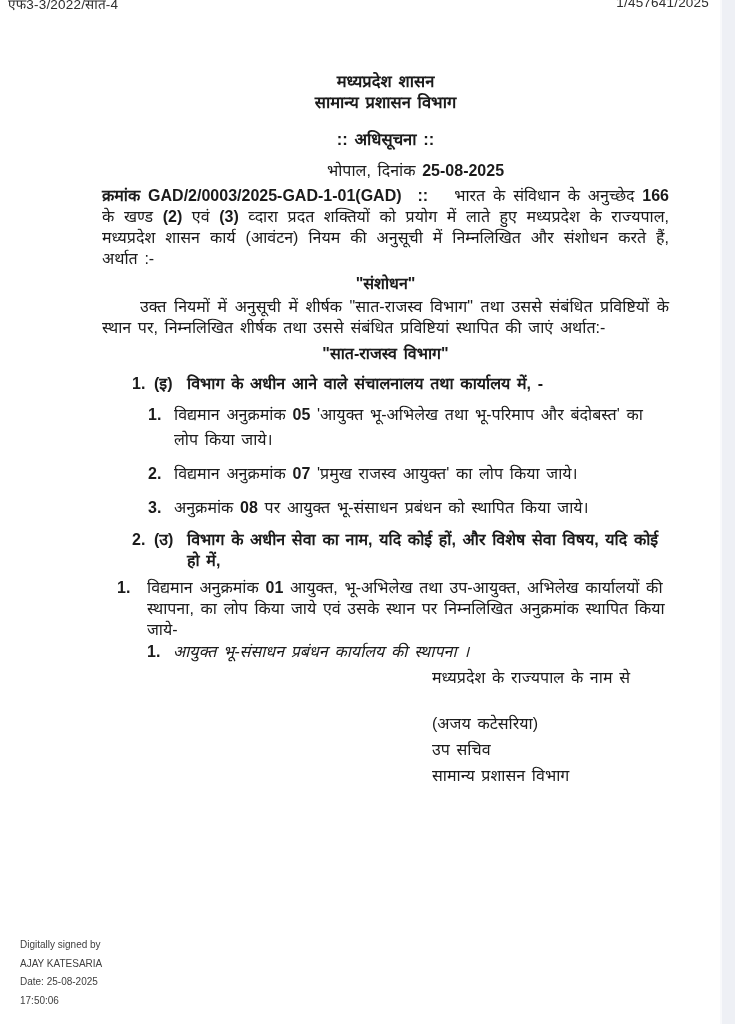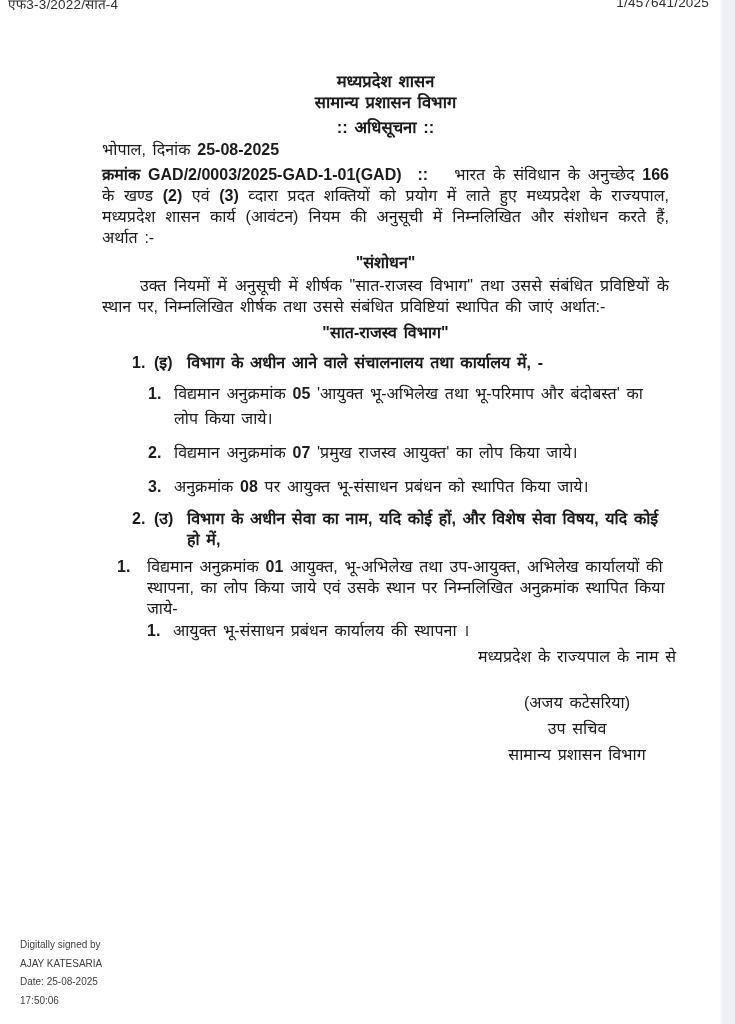--- a/index.html
+++ b/index.html
@@ -22,22 +22,22 @@
     position: absolute; top: -5px; left: 8px; right: 26px;
     display: flex; justify-content: space-between;
     font-size: 13.5px; color: #2d2d2d; letter-spacing: 0.2px;
   }
   .doc {
     position: absolute; top: 71px; left: 102px; width: 567px;
     font-size: 16px; line-height: 21px;
     word-spacing: 0.14em;
   }
   .letterhead { text-align: center; font-weight: bold; font-size: 16.5px; line-height: 21px; }
-  .doc-type { text-align: center; font-weight: bold; font-size: 16.5px; margin-top: 4px; }
-  .date-line { text-align: left; margin-right: -60px; margin-top: 1px; }
+  .doc-type { text-align: center; font-weight: bold; font-size: 16.5px; margin-top: 16px; }
+  .date-line { text-align: center; margin-right: -60px; margin-top: 10px; }
   .b { font-weight: bold; }
   .opening { text-align: justify; margin-top: 4px; }
   .opening .sep { padding: 0 26px 0 16px; font-weight: bold; }
   .center-head { text-align: center; font-weight: bold; margin-top: 4px; }
   .para2 { text-align: justify; text-indent: 38px; margin-top: 2px; }
   .division-head { text-align: center; font-weight: bold; margin-top: 5px; }
 
   .sec-heading { display: flex; font-weight: bold; margin-top: 9px; padding-left: 30px; }
   .sec-heading .sn { flex: none; width: 22px; }
   .sec-heading .sc { flex: none; width: 33px; }
@@ -47,25 +47,25 @@
   .li { display: flex; margin-bottom: 9px; line-height: 25px; }
   .li .n { flex: none; width: 26px; font-weight: bold; }
   .li .t { flex: 1; }
 
   .sec2 .st { padding-right: 4px; }
   .item-2 { display: flex; margin-left: 15px; margin-top: 6px; line-height: 21px; }
   .item-2 .n { flex: none; width: 30px; font-weight: bold; }
   .item-2 .t { flex: 1; }
   .subitem { display: flex; margin-left: 45px; margin-top: 1px; line-height: 21px; }
   .subitem .n { flex: none; width: 26px; font-weight: bold; }
-  .subitem .t { flex: 1; }
+  .subitem .t { flex: 1; font-style: italic; }
 
   .sig-block {
     width: 290px; margin-left: 330px; margin-top: 2px;
-    text-align: center; line-height: 27px;
+    line-height: 27px;
   }
   .sig-name-block { margin-top: 20px; line-height: 26px; }
 
   .digital-sig {
     position: absolute; top: 936px; left: 20px;
     font-size: 10px; line-height: 18.5px; color: #404040;
     word-spacing: normal;
   }
 </style>
 </head>

